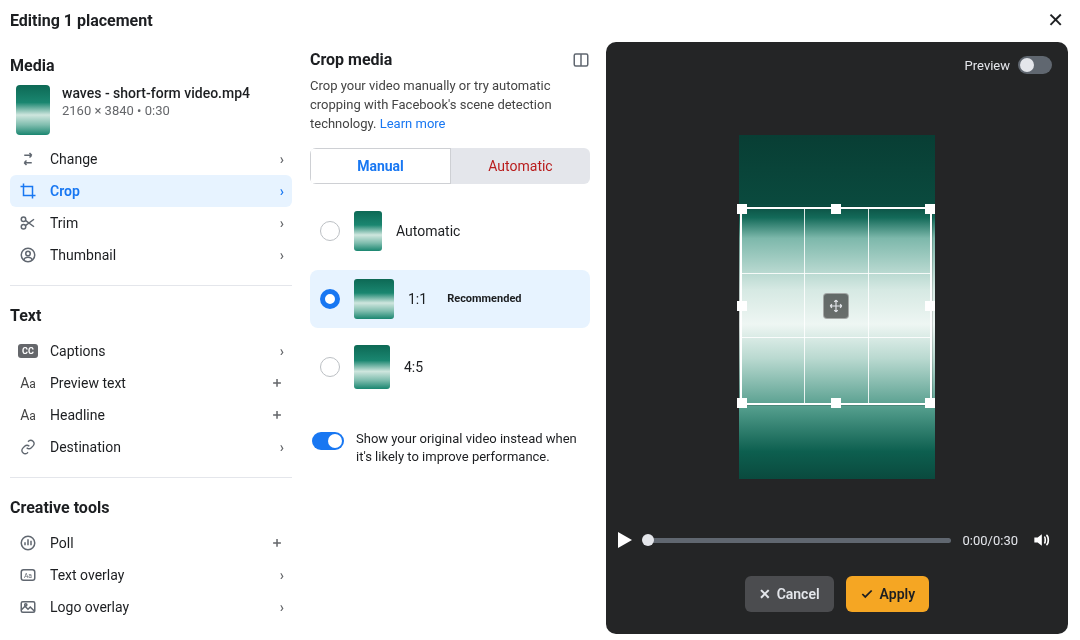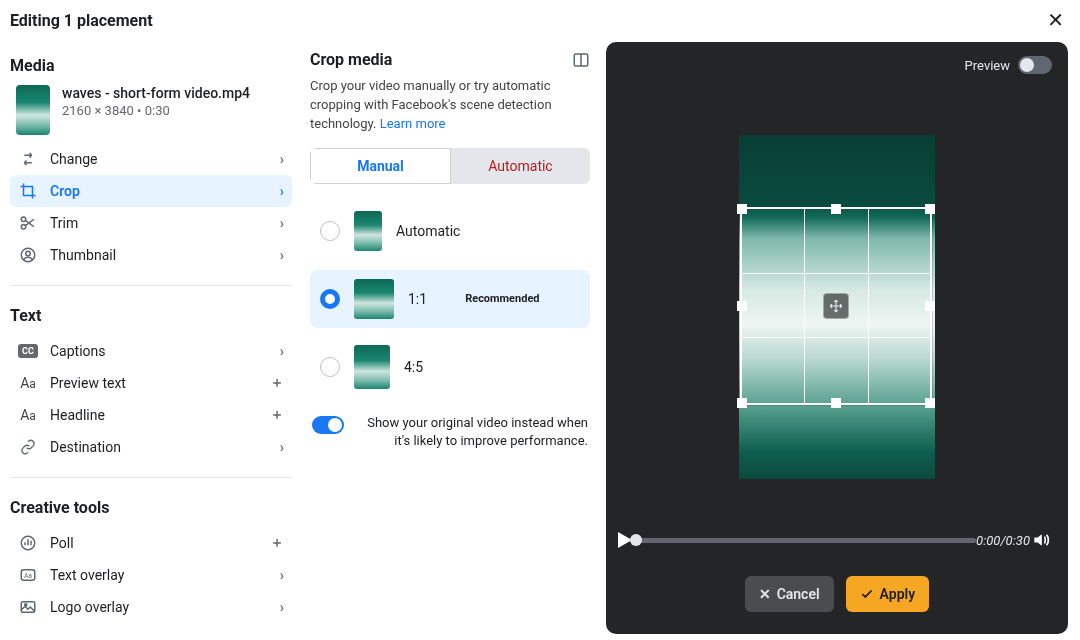--- a/index.html
+++ b/index.html
@@ -85,22 +85,22 @@
     background:#fff;
   }
   .radio.checked { border:5px solid #1877f2; }
   .crop-thumb-o { width:28px; height:40px; border-radius:3px; }
   .crop-thumb-sq { width:40px; height:40px; border-radius:3px; }
   .crop-thumb-45 { width:36px; height:44px; border-radius:3px; }
   .crop-thumb-o, .crop-thumb-sq, .crop-thumb-45 {
     background: linear-gradient(to bottom, #0d6955 0%, #1a8670 35%, #cfe6de 60%, #7fbdae 80%, #1a8670 100%);
   }
   .crop-label { font-size:14px; }
-  .crop-rec { font-size:11px; font-weight:700; margin-left:24px; }
-  .toggle-row { display:flex; gap:12px; align-items:flex-start; margin-top:18px; padding:0 2px;text-align:right;}
+  .crop-rec { font-size:11px; font-weight:700; margin-left:6px; }
+  .toggle-row { display:flex; gap:12px; align-items:flex-start; margin-top:34px; padding:0 2px;}
   .toggle {
     width:32px; height:18px; border-radius:9px; background:#1877f2;
     position:relative; flex-shrink:0; margin-top:2px;
   }
   .toggle .knob {
     width:14px; height:14px; border-radius:50%; background:#fff;
     position:absolute; top:2px; right:2px;
   }
   .toggle-text { font-size:13px; color:#1c1e21; line-height:1.4;}
   
@@ -154,23 +154,22 @@
   .h-tm{top:-5px; left:calc(50% - 5px);} .h-bm{bottom:-5px; left:calc(50% - 5px);}
   .h-lm{left:-5px; top:calc(50% - 5px);} .h-rm{right:-5px; top:calc(50% - 5px);}
   .drag-handle {
     position:absolute; top:calc(50% - 13px); left:calc(50% - 13px);
     width:26px; height:26px; border-radius:4px;
     background:rgba(0,0,0,.55); border:1px solid rgba(255,255,255,.4);
     display:flex; align-items:center; justify-content:center;
     cursor:move;
   }
   .transport {
-    display:flex; align-items:center; 
+    display:flex; align-items:center; gap:12px;
     padding:2px 16px 8px 12px;
-    font-style:italic;
   }
   .play-btn {
     width:0;height:0;
     border-left:14px solid #fff;
     border-top:8px solid transparent;
     border-bottom:8px solid transparent;
     cursor:pointer;
   }
   .scrubber {
     flex:1; height:5px; border-radius:3px; background:#606770; position:relative;

